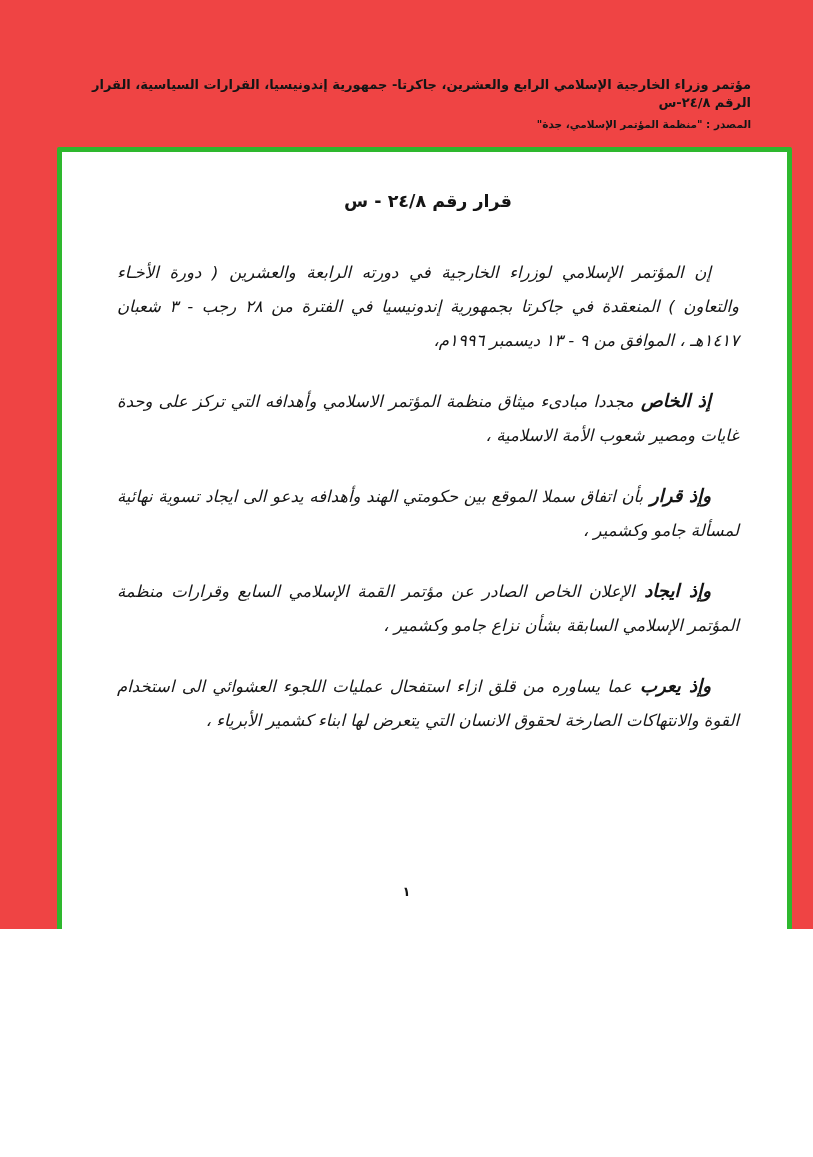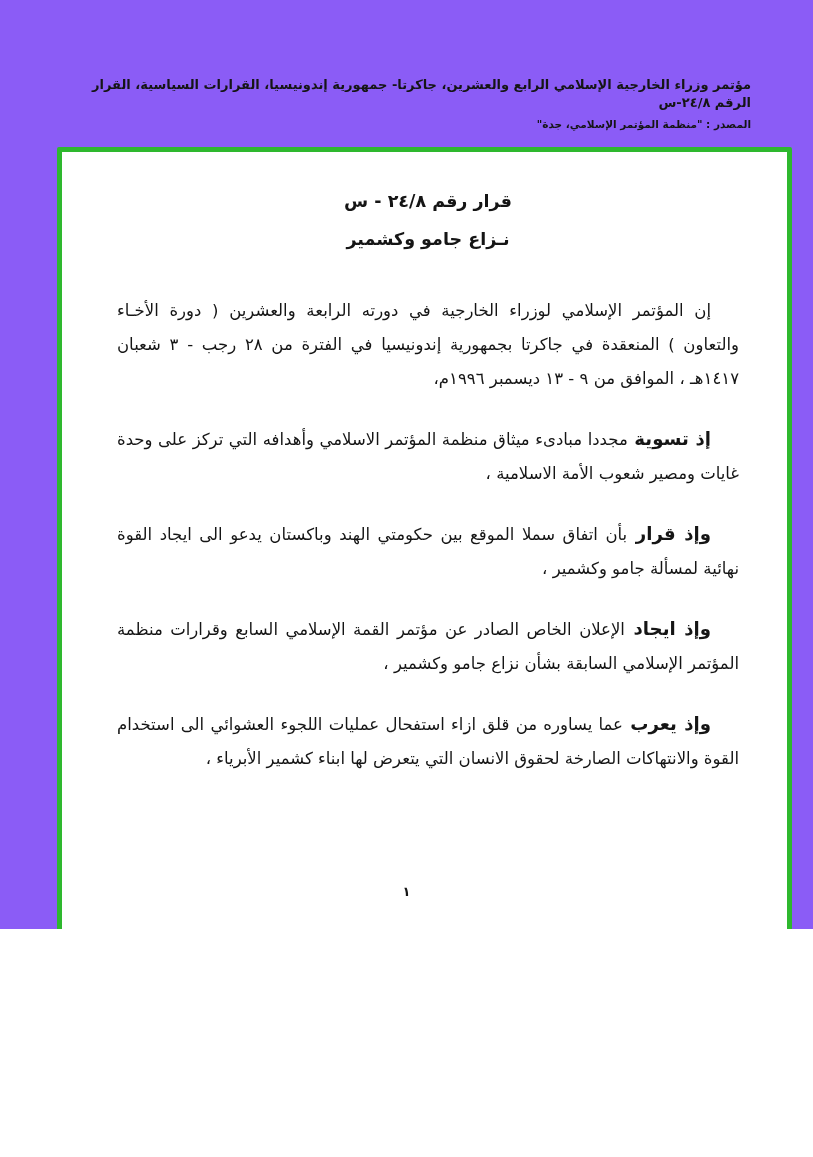--- a/index.html
+++ b/index.html
@@ -8,21 +8,21 @@
     width: 813px;
     height: 1157px;
     font-family: "DejaVu Sans", sans-serif;
     color: #151515;
     overflow: hidden;
   }
   .page {
     position: relative;
     width: 813px;
     height: 929px;
-    background: #8b5cf6;
+    background: #ef4444;
     overflow: hidden;
   }
   .header {
     position: absolute;
     top: 76px;
     left: 60px;
     right: 62px;
     direction: rtl;
     text-align: right;
   }
@@ -62,20 +62,21 @@
   .doc-body {
     margin-top: 46px;
     direction: rtl;
     text-align: justify;
   }
   .para {
     font-size: 16.5px;
     line-height: 34px;
     margin-bottom: 26px;
     text-indent: 28px;
+    font-style: italic;
   }
   .seg { font-weight: normal; }
   .seg.bold {
     font-weight: bold;
     font-size: 1.1em;
   }
   .page-number {
     position: absolute;
     bottom: 30px;
     left: 0;
@@ -91,26 +92,25 @@
 <div class="page">
 
   <div class="header">
     <div class="header-line1">مؤتمر وزراء الخارجية الإسلامي الرابع والعشرين، جاكرتا- جمهورية إندونيسيا، القرارات السياسية، القرار الرقم ٢٤/٨-س</div>
     <div class="header-line2">المصدر :  "منظمة المؤتمر الإسلامي، جدة"</div>
   </div>
 
   <div class="doc-frame" style="border-color: rgb(46, 184, 46);">
     <div class="doc-title">
       <div class="title-line">قرار رقم ٢٤/٨ - س</div>
-      <div class="title-line">نـزاع جامو وكشمير</div>
     </div>
     <div class="doc-body">
         <p class="para"><span class="seg">إن المؤتمر الإسلامي لوزراء الخارجية في دورته الرابعة والعشرين ( دورة الأخـاء والتعاون ) المنعقدة في جاكرتا بجمهورية إندونيسيا في الفترة من ٢٨ رجب - ٣ شعبان ١٤١٧هـ ، الموافق من ٩ - ١٣ ديسمبر ١٩٩٦م،</span></p>
-        <p class="para"><span class="seg bold">إذ تسوية </span><span class="seg">مجددا مبادىء ميثاق منظمة المؤتمر الاسلامي وأهدافه التي تركز على وحدة غايات ومصير شعوب الأمة الاسلامية ،</span></p>
-        <p class="para"><span class="seg bold">وإذ قرار </span><span class="seg">بأن اتفاق سملا الموقع بين حكومتي الهند وباكستان يدعو الى ايجاد القوة نهائية لمسألة جامو وكشمير ،</span></p>
+        <p class="para"><span class="seg bold">إذ الخاص </span><span class="seg">مجددا مبادىء ميثاق منظمة المؤتمر الاسلامي وأهدافه التي تركز على وحدة غايات ومصير شعوب الأمة الاسلامية ،</span></p>
+        <p class="para"><span class="seg bold">وإذ قرار </span><span class="seg">بأن اتفاق سملا الموقع بين حكومتي الهند وأهدافه يدعو الى ايجاد تسوية نهائية لمسألة جامو وكشمير ،</span></p>
         <p class="para"><span class="seg bold">وإذ ايجاد </span><span class="seg">الإعلان الخاص الصادر عن مؤتمر القمة الإسلامي السابع وقرارات منظمة المؤتمر الإسلامي السابقة بشأن نزاع جامو وكشمير ،</span></p>
         <p class="para"><span class="seg bold">وإذ يعرب </span><span class="seg">عما يساوره من قلق ازاء استفحال عمليات اللجوء العشوائي الى استخدام القوة والانتهاكات الصارخة لحقوق الانسان التي يتعرض لها ابناء كشمير الأبرياء ،</span></p>
       </div>
   </div>
 
   <div class="page-number">١</div>
 
 </div>
 
 </body></html>

